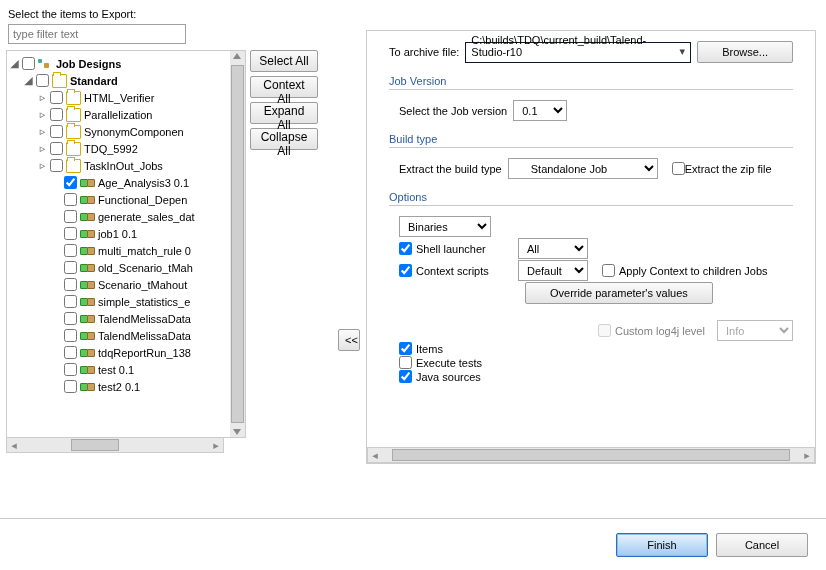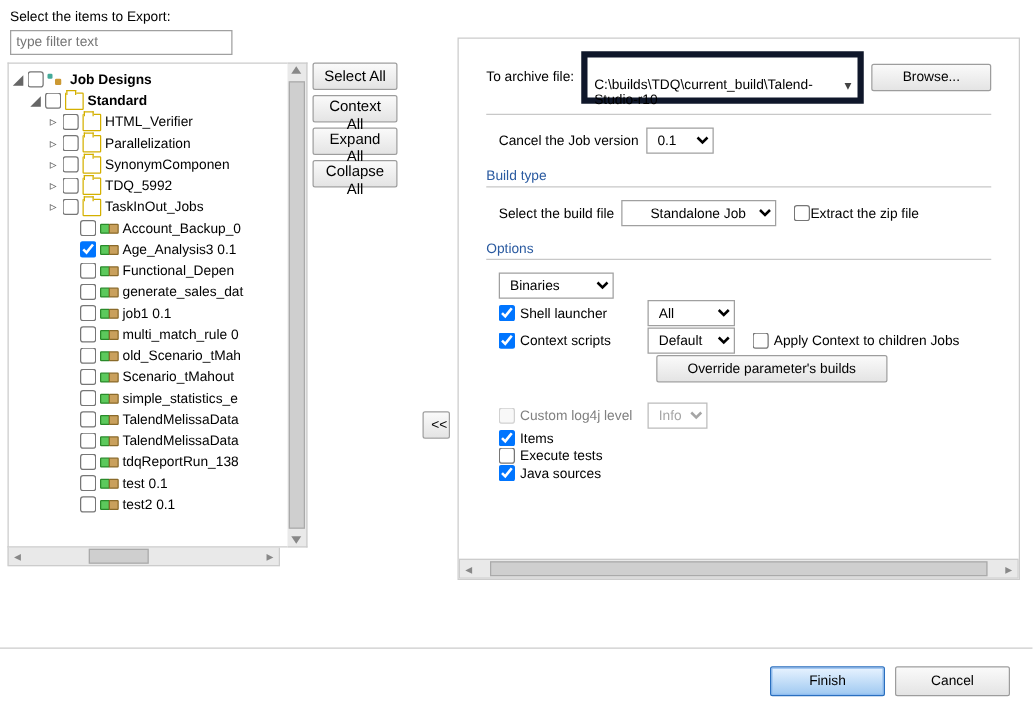--- a/index.html
+++ b/index.html
@@ -133,21 +133,21 @@
   .row { display:flex; align-items:center; margin-bottom:8px; }
   .row label.lab { display:inline-block; }
   .combo, select.combo {
     font-family:inherit;font-size:11px;
     height:21px;
     border:1px solid #a0a0a0;
     background:#fff;
     padding:1px 4px;
   }
   select.combo-sm{width:54px;}
-  .archive-combo { flex:1; margin:0 6px; height:21px; border:5px solid #0f172a; display:flex;align-items:flex-start;padding:16px 5px;}
+  .archive-combo { flex:1; margin:0 6px; height:21px; border:1px solid #0f172a; display:flex;align-items:flex-end;padding:4px 5px;}
   .archive-combo .dd{margin-left:auto;color:#444}
   .btn {
     font-family:Liberation Sans, sans-serif;font-size:11px;
     height:22px; padding:0 24px;
     background:linear-gradient(#fafafa,#e4e4e4);
     border:1px solid #9d9d9d;border-radius:2px;cursor:pointer;
   }
   .group-title {
     color:#2a5aa0;
     margin:12px 0 2px 0;
@@ -222,26 +222,20 @@
                 <span>TDQ_5992</span>
               </div>
               <div class="node ind2">
                 <span class="tw">▹</span>
                 <input type="checkbox" class="cb" style="">
                 <span class="ico folder"></span>
                 <span>TaskInOut_Jobs</span>
               </div>
               <div class="node ind3">
                 <span class="tw"></span>
-                <input type="checkbox" class="cb" style="">
-                <span class="ico job-ico"></span>
-                <span>Account_Backup_0</span>
-              </div>
-              <div class="node ind3">
-                <span class="tw"></span>
                 <input type="checkbox" class="cb" checked="" style="">
                 <span class="ico job-ico"></span>
                 <span>Age_Analysis3 0.1</span>
               </div>
               <div class="node ind3">
                 <span class="tw"></span>
                 <input type="checkbox" class="cb" style="">
                 <span class="ico job-ico"></span>
                 <span>Functional_Depen</span>
               </div>
@@ -344,33 +338,34 @@
 
       <div class="row">
         <label class="lab">To archive file:</label>
         <div class="archive-combo">
           <span>C:\builds\TDQ\current_build\Talend-Studio-r10</span>
           <span class="dd">▾</span>
         </div>
         <button class="btn">Browse...</button>
       </div>
 
+      <div class="group-title">Job Version</div>
       <div class="group-sep"></div>
       <div class="row" style="padding-left:10px;">
-        <label>Cancel the Job version</label>
+        <label>Select the Job version</label>
         <select class="combo combo-sm" style="margin-left:6px;">
           <option>0.1</option>
         </select>
       </div>
 
       <div class="group-title">Build type</div>
       <div class="group-sep"></div>
       <div class="row" style="padding-left:10px;">
-        <label>Select the build file</label>
-        <select class="combo" style="margin-left:6px;width:124px;padding-left:18px;">
+        <label>Extract the build type</label>
+        <select class="combo" style="margin-left:6px;width:150px;padding-left:18px;">
           <option>Standalone Job</option>
         </select>
         <input type="checkbox" class="chk" style="margin-left: 14px;">
         <label>Extract the zip file</label>
       </div>
 
       <div class="group-title">Options</div>
       <div class="group-sep"></div>
 
       <div style="padding-left:10px;">
@@ -390,27 +385,27 @@
           <input type="checkbox" class="chk" checked="" style="">
           <label style="width:102px;">Context scripts</label>
           <select class="combo" style="width:70px;">
             <option>Default</option>
           </select>
           <input type="checkbox" class="chk" style="margin-left: 14px;">
           <label>Apply Context to children Jobs</label>
         </div>
         <div class="opt-row">
           <span style="width:126px;"></span>
-          <button class="btn">Override parameter's builds</button>
-        </div>
-
-        <div class="opt-row disabled" style="margin-top:16px;">
+          <button class="btn">Override parameter's values</button>
+        </div>
+
+        <div class="opt-row disabled" style="margin-top:16px;justify-content:flex-end;">
           <input type="checkbox" class="chk" disabled="" style="">
           <label style="width:102px;">Custom log4j level</label>
-          <select class="combo" style="width:48px;" disabled="">
+          <select class="combo" style="width:76px;" disabled="">
             <option>Info</option>
           </select>
         </div>
         <div class="opt-row">
           <input type="checkbox" class="chk" checked="" style="">
           <label>Items</label>
         </div>
         <div class="opt-row">
           <input type="checkbox" class="chk" style="">
           <label>Execute tests</label>

